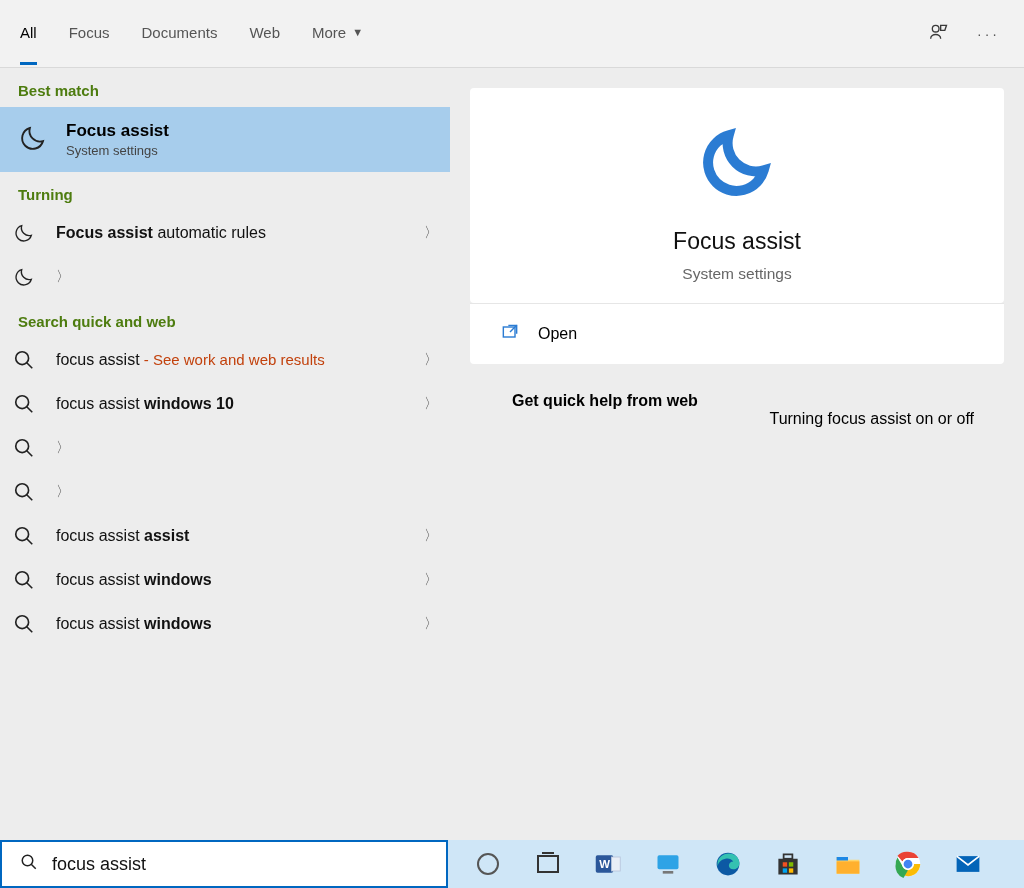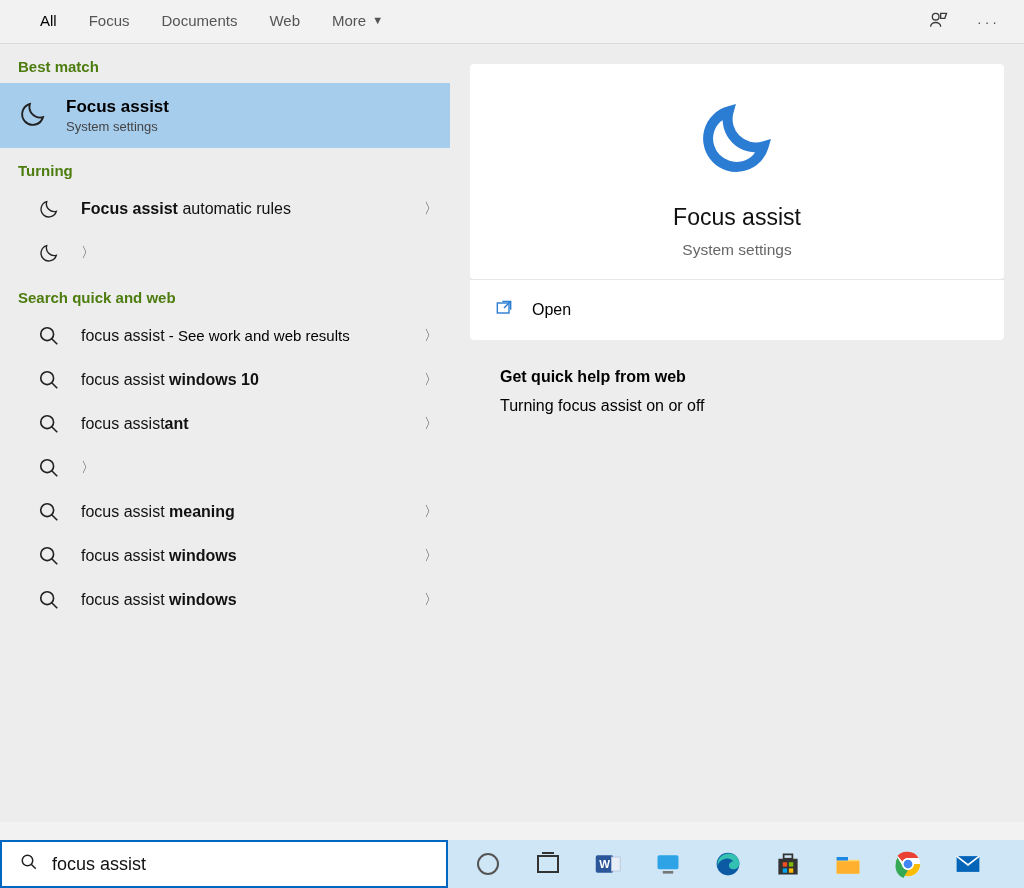--- a/index.html
+++ b/index.html
@@ -1,19 +1,19 @@
 <!DOCTYPE html>
 <html><head>
 <meta charset="utf-8">
 <style>
   * { box-sizing: border-box; margin: 0; padding: 0; font-family: "Segoe UI", Tahoma, sans-serif; }
   body { width: 1024px; height: 888px; background: #f2f2f2; overflow: hidden; position: relative; }
 
   
-  .tabs { height: 44px; display: flex; align-items: center; gap: 32px; padding-left: 40px; border-bottom: 1px solid #d9d9d9; background:#f2f2f2; }
+  .tabs { height: 68px; display: flex; align-items: center; gap: 32px; padding-left: 20px; border-bottom: 1px solid #d9d9d9; background:#f2f2f2; }
   .tab { font-size: 15px; color: #555; cursor: pointer; height: 62px; display:flex; align-items:center; border-bottom: 3px solid transparent; }
   .tab.active { color: #000; font-weight:400; border-bottom: 3px solid #0067c0; }
   .tab .chev { margin-left:6px; font-size:11px; color:#555;}
   .tabs-right { margin-left:auto; display:flex; gap:28px; padding-right:24px; align-items:center; color:#3a3a3a; }
   .tabs-right svg { width:20px; height:20px; }
 
   
   .content { display:flex; height: 778px; }
   .left { width: 450px; background:#ededed; overflow:hidden; }
   .right { flex:1; background:#ededed; }
@@ -21,39 +21,39 @@
   
   .sec-head { font-size:15px; font-weight:600; padding:14px 18px 8px; color:#4d7c0f; }
 
   
   .bm-item { display:flex; align-items:center; gap:18px; padding:14px 20px 14px 18px; background:#a7cdec; cursor:pointer; }
   .bm-icon svg { width:30px; height:30px; stroke:#222; fill:none; stroke-width:1.5; }
   .bm-title { font-size:17px; font-weight:600; color:#000; }
   .bm-sub { font-size:13px; color:#444; margin-top:2px; }
 
   
-  .row { display:flex; align-items:center; gap:18px; padding:11px 12px 11px 35px; cursor:pointer; }
+  .row { display:flex; align-items:center; gap:18px; padding:11px 12px 11px 10px; cursor:pointer; }
   .row-ico { width:28px; display:flex; justify-content:center; flex-shrink:0;}
   .row-ico svg { width:22px; height:22px; stroke:#222; fill:none; stroke-width:1.5;}
   .row-search svg { stroke:#222; stroke-width:1.8;}
   .row-text { font-size:16px; color:#111; flex:1; line-height:1.35;}
   .row-text .bold { font-weight:600;}
-  .row-text .gray { color:#000000; font-size:15px;}
+  .row-text .gray { color:#c2410c; font-size:15px;}
   .row-chev { color:#555; font-size:14px;}
 
   
   .preview { background:#fff; margin:20px 20px 0 20px; border-radius:4px; text-align:center; padding:34px 0 20px; }
   .preview svg { width:80px; height:80px; stroke:#2b7cd3; fill:none; stroke-width:3; }
   .preview-title { font-size:23px; color:#111; margin-top:22px; font-weight:400;}
   .preview-sub { font-size:15.5px; color:#666; margin-top:10px;}
-  .open-row { display:flex; align-items:center; gap:18px; background:#fff; margin:0 20px; border-top:1px solid #e6e6e6; padding:18px 24px; font-size:16px; cursor:pointer; border-radius:0 0 4px 4px;text-align:center;}
+  .open-row { display:flex; align-items:center; gap:18px; background:#fff; margin:0 20px; border-top:1px solid #e6e6e6; padding:18px 30px; font-size:16px; cursor:pointer; border-radius:0 0 4px 4px;text-align:center;}
   .open-row svg { width:20px; height:20px; stroke:#2b7cd3; fill:none; stroke-width:1.7;}
   .help { padding:28px 50px 0 50px;}
-  .help-h { font-weight:600; font-size:16px;}
-  .help-link { font-size:16px; margin-top:11px; cursor:pointer;}
+  .help-h { font-weight:600; font-size:16px;margin-left:12px;}
+  .help-link { font-size:16px; margin-top:0; cursor:pointer;text-align:right;}
 
   
   .taskbar { position:absolute; bottom:0; left:0; right:0; height:48px; background:#cfe6f7; display:flex; align-items:center; }
   .search-box { width:448px; height:48px; border:2px solid #0067c0; background:#fff; display:flex; align-items:center; padding:0 18px; gap:14px; }
   .search-box svg { width:18px; height:18px; stroke:#222; fill:none; stroke-width:2;}
   .search-text { font-size:18px; color:#111; border-right:1px solid #222; padding-right:1px; outline:none; border:none; flex:1; font-family:inherit; width:100%; }
   .task-icons { display:flex; align-items:center; gap:32px; padding-left:26px;}
   .task-icons > * { width:28px; height:28px; display:flex; align-items:center; justify-content:center; cursor:pointer; }
 
   .cortana { width:22px; height:22px; border:2px solid #555; border-radius:50%; }
@@ -142,40 +142,39 @@
           <span class="row-text">focus assist <span class="bold">windows 10</span></span>
           <span class="row-chev">〉</span>
         </div>
         <div class="row">
           <span class="row-ico row-search">
             <svg viewBox="0 0 24 24">
               <circle cx="10" cy="10" r="7"></circle>
               <path d="M21 21l-6-6"></path>
             </svg>
           </span>
-          <span class="row-text">focus assist<span class="bold">ant</span></span>
-          <span class="row-chev">〉</span>
-        </div>
-        <div class="row">
-          <span class="row-ico row-search">
-            <svg viewBox="0 0 24 24">
-              <circle cx="10" cy="10" r="7"></circle>
-              <path d="M21 21l-6-6"></path>
-            </svg>
-          </span>
-          <span class="row-chev">〉</span>
-        </div>
-        <div class="row">
-          <span class="row-ico row-search">
-            <svg viewBox="0 0 24 24">
-              <circle cx="10" cy="10" r="7"></circle>
-              <path d="M21 21l-6-6"></path>
-            </svg>
-          </span>
-          <span class="row-text">focus assist <span class="bold">meaning</span></span>
+          <span class="row-chev">〉</span>
+        </div>
+        <div class="row">
+          <span class="row-ico row-search">
+            <svg viewBox="0 0 24 24">
+              <circle cx="10" cy="10" r="7"></circle>
+              <path d="M21 21l-6-6"></path>
+            </svg>
+          </span>
+          <span class="row-chev">〉</span>
+        </div>
+        <div class="row">
+          <span class="row-ico row-search">
+            <svg viewBox="0 0 24 24">
+              <circle cx="10" cy="10" r="7"></circle>
+              <path d="M21 21l-6-6"></path>
+            </svg>
+          </span>
+          <span class="row-text">focus assist <span class="bold">assist</span></span>
           <span class="row-chev">〉</span>
         </div>
         <div class="row">
           <span class="row-ico row-search">
             <svg viewBox="0 0 24 24">
               <circle cx="10" cy="10" r="7"></circle>
               <path d="M21 21l-6-6"></path>
             </svg>
           </span>
           <span class="row-text">focus assist <span class="bold">windows</span></span>

